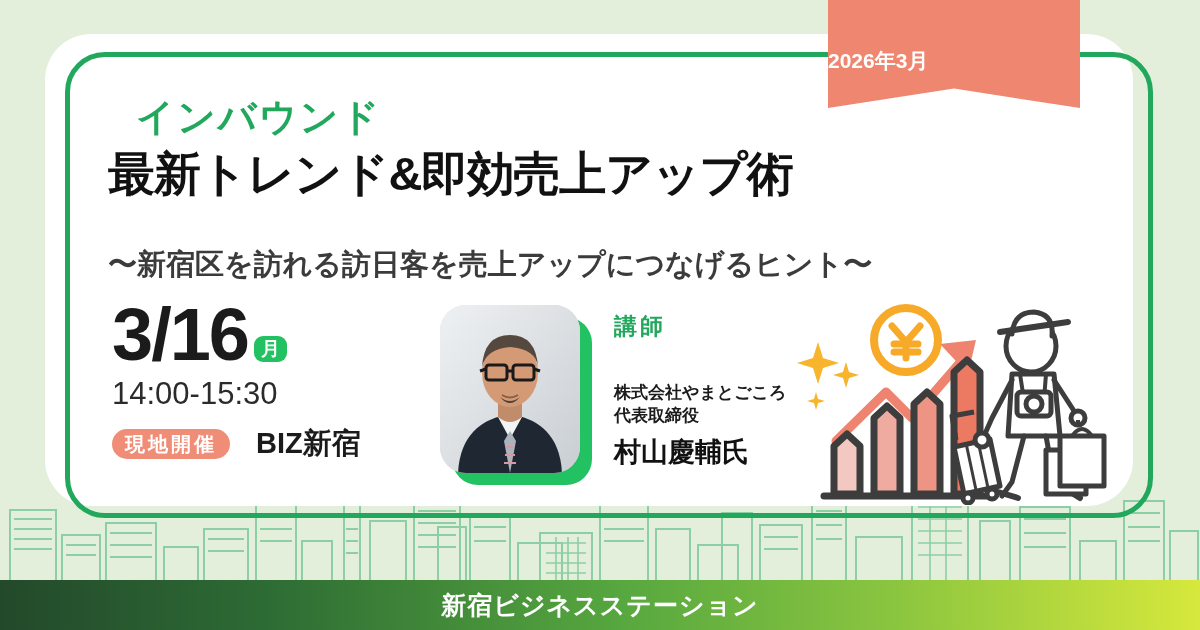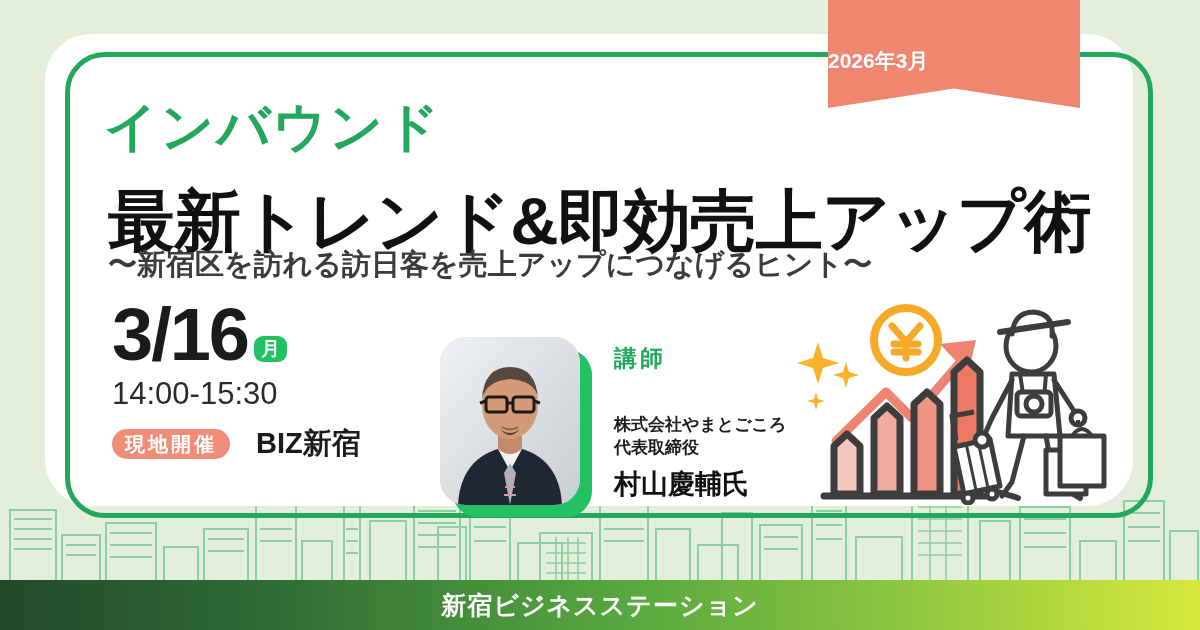--- a/index.html
+++ b/index.html
@@ -47,28 +47,28 @@
     clip-path:polygon(0 0,100% 0,100% 100%,50% 82%,0 100%);
     display:flex; flex-direction:row; align-items:center;
     justify-content:flex-start; padding-top:14px;
     z-index:6;
   }
   #ribbon-line1 { color:#fff; font-size:21px; font-weight:bold; letter-spacing:0px; }
   #ribbon-line2 { color:#fff; font-size:27px; font-weight:bold; margin-top:3px; letter-spacing:1px; }
 
   
   #eyebrow {
-    position:absolute; left:104px; top:92px;
-    color:#22a85c; font-size:53px; font-weight:bold; letter-spacing:2px;
+    position:absolute; left:136px; top:92px;
+    color:#22a85c; font-size:38px; font-weight:bold; letter-spacing:2px;
     z-index:5;
   }
   #headline {
     position:absolute; left:108px; top:143px; width:980px;
-    color:#111111; font-size:67px; font-weight:bold; letter-spacing:-1px;
-    white-space:nowrap; z-index:5;margin-top:33px;
+    color:#111111; font-size:47px; font-weight:bold; letter-spacing:-1px;
+    white-space:nowrap; z-index:5;
   }
   #subhead {
     position:absolute; left:108px; top:245px; width:980px; text-align:left;
     color:#3b3b3b; font-size:29px; font-weight:bold; letter-spacing:0px;
     z-index:5;
   }
 
   
   #date-block { position:absolute; left:112px; top:300px; width:250px; z-index:5; }
   #date-row { display:flex; align-items:flex-end; }
@@ -88,21 +88,21 @@
   #venue-row { display:flex; align-items:center; margin-top:12px; }
   #format-pill {
     background:#ef8d77; color:#ffffff; font-size:20px; font-weight:bold;
     border-radius:16px; padding:5px 13px; letter-spacing:3px; line-height:1;
   }
   #venue-name {
     color:#1b1b1b; font-size:29px; font-weight:bold; margin-left:26px;
   }
 
   
-  #speaker { position:absolute; left:440px; top:305px; z-index:5; display:flex;margin-top:32px; }
+  #speaker { position:absolute; left:440px; top:305px; z-index:5; display:flex; }
   #photo-wrap { position:relative; width:152px; height:180px; }
   #photo-shadow {
     position:absolute; left:12px; top:12px; width:140px; height:168px;
     background:#22c161; border-radius:26px;
   }
   #photo {
     position:absolute; left:0; top:0; width:140px; height:168px;
     border-radius:26px; overflow:hidden; background:#d7dadd;
   }
   #photo svg { display:block; width:140px; height:168px; }

